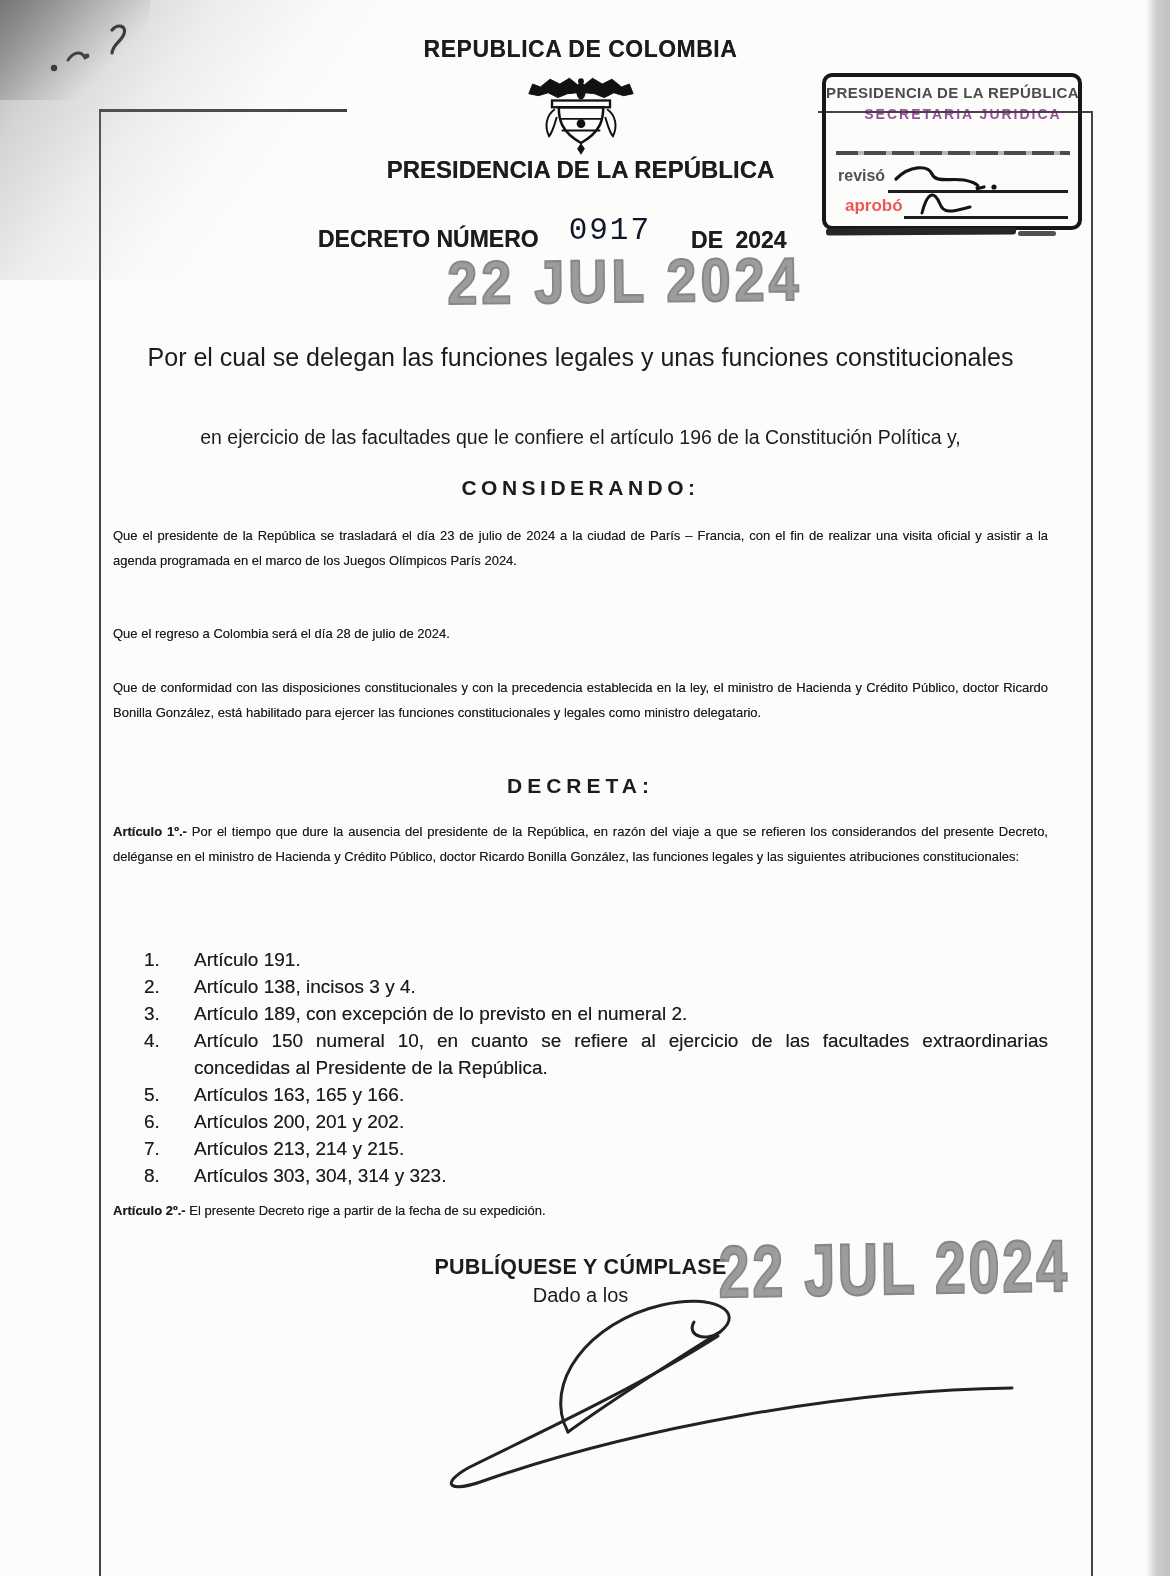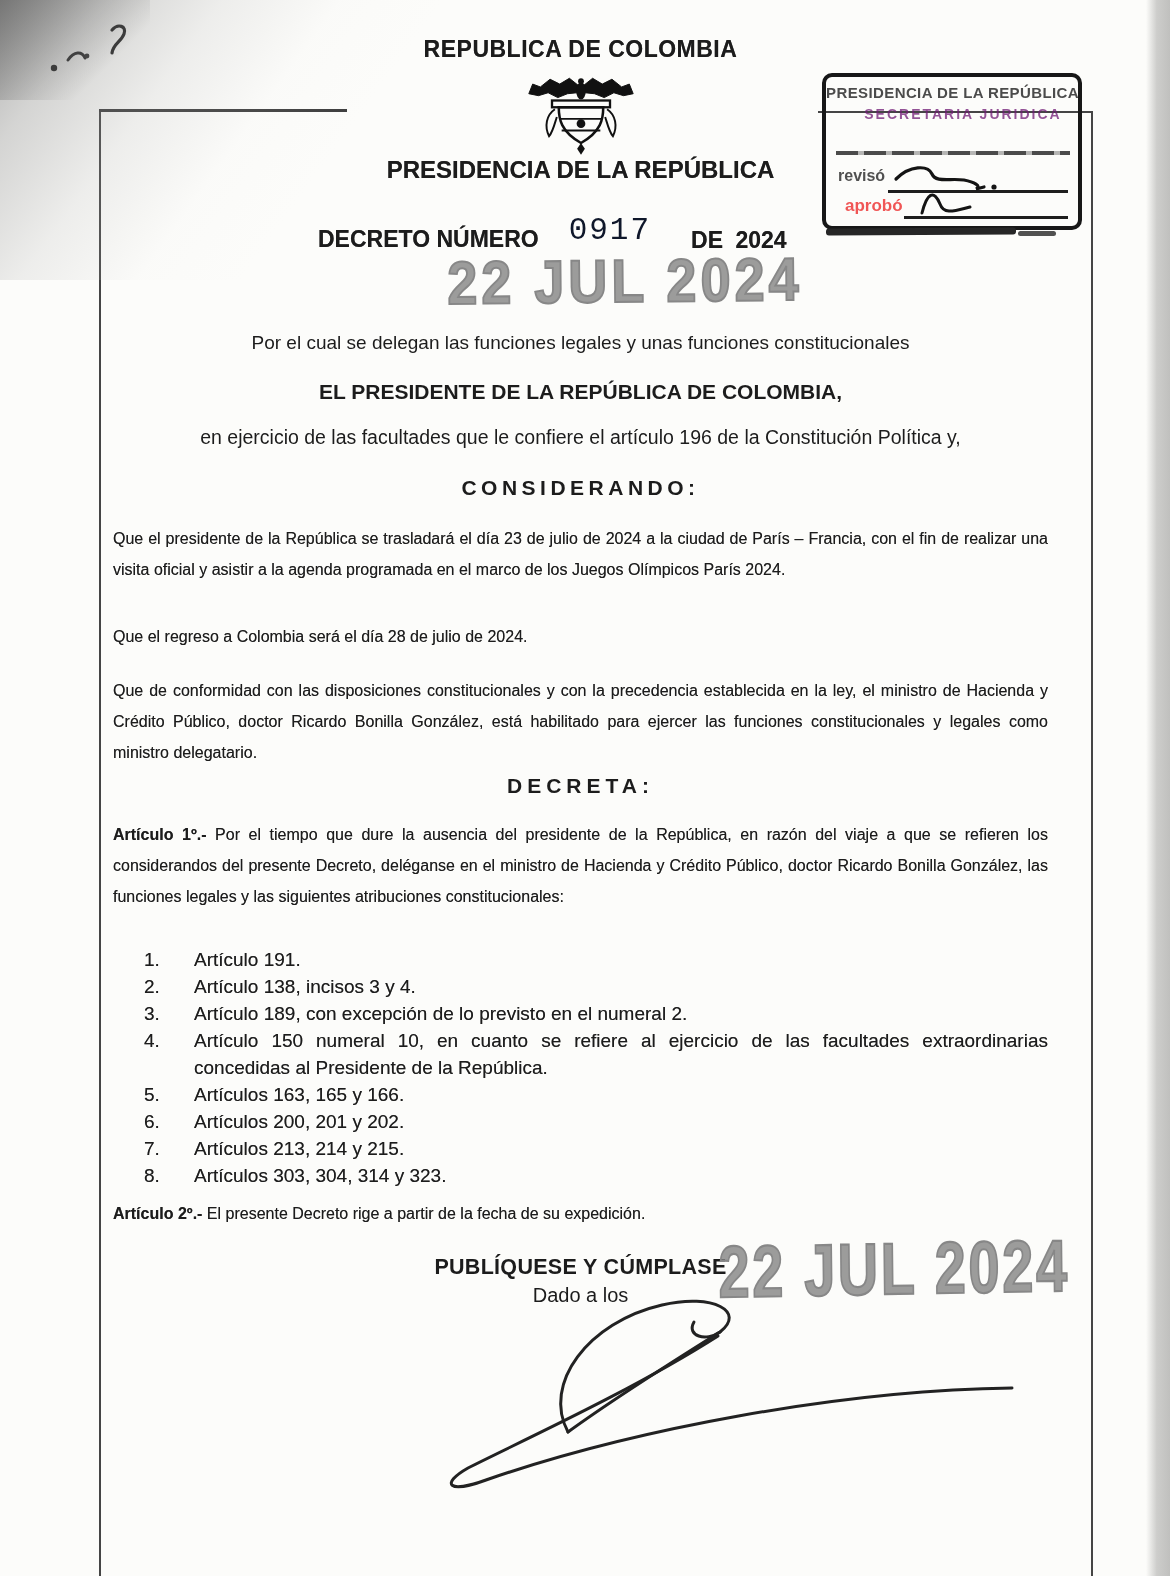--- a/index.html
+++ b/index.html
@@ -17,40 +17,40 @@
   
   .frame{position:absolute;background:#454545;}
   #frame-left{left:99px;top:110px;width:2px;height:1466px;}
   #frame-right{left:1091px;top:112px;width:2px;height:1464px;}
   #frame-top-left{left:99px;top:109px;width:248px;height:3px;background:#3d3d3d;}
   #frame-top-right{left:818px;top:111px;width:275px;height:2px;}
 
   .content{position:absolute;left:113px;top:0;width:935px;height:1576px;}
   .abs{position:absolute;left:0;width:935px;}
   .ctr{text-align:center;}
-  .body-text{font-size:16px;line-height:31px;text-align:justify;text-shadow:0 0 .5px rgba(10,10,10,.55);}
+  .body-text{font-size:13px;line-height:25px;text-align:justify;text-shadow:0 0 .5px rgba(10,10,10,.55);}
   .b{font-weight:bold;}
 
   .title{font-weight:bold;text-shadow:0 0 .6px rgba(0,0,0,.6);}
   #republic{top:36px;font-size:23px;letter-spacing:.5px;}
   #arms{position:absolute;top:74px;left:50%;transform:translateX(-50%);}
   #presidency{top:156px;font-size:24px;}
 
   #decree-row{position:absolute;left:205px;top:226px;display:flex;align-items:flex-start;white-space:nowrap;}
   #decree-label{font-weight:bold;font-size:23px;text-shadow:0 0 .6px rgba(0,0,0,.6);}
   #decree-number{font-family:"Liberation Mono",monospace;font-size:31px;letter-spacing:2px;margin:-13px 0 0 30px;color:#0f172a;}
   #decree-year{font-weight:bold;font-size:23px;margin-left:40px;margin-top:1px;text-shadow:0 0 .6px rgba(0,0,0,.6);word-spacing:6px;}
 
   .date-stamp{position:absolute;font-weight:bold;white-space:nowrap;color:#8d8d8d;
     -webkit-text-stroke:1.8px #878787;color:rgba(132,132,132,.55);
     text-shadow:0 0 1px rgba(120,120,120,.5);}
   #stamp-top{left:447px;top:248px;font-size:54px;letter-spacing:4px;transform:scaleY(1.12) rotate(-0.6deg);transform-origin:left top;}
   #stamp-bottom{left:718px;top:1230px;font-size:62px;letter-spacing:3px;transform:scaleX(.9) scaleY(1.18) rotate(-0.8deg);transform-origin:left top;}
 
-  #subject{top:332px;font-size:19px;}
+  #subject{top:343px;font-size:25px;}
   #issuer{top:380px;font-size:21px;font-weight:bold;}
   #powers{top:426px;font-size:19.5px;}
   #considerando{top:476px;font-size:21px;font-weight:bold;letter-spacing:4.5px;}
   #para1{top:523px;} #para2{top:621px;} #para3{top:675px;}
   #decreta{top:774px;font-size:21px;font-weight:bold;letter-spacing:5px;}
   #art1{top:819px;}
   #list{top:946px;}
   .li{display:flex;line-height:27px;font-size:19px;text-shadow:0 0 .5px rgba(10,10,10,.55);}
   .li .num{width:50px;margin-left:31px;flex:0 0 auto;}
   .li .itxt{flex:1;text-align:justify;}
@@ -138,21 +138,20 @@
 
     <div class="abs ctr title" id="presidency">PRESIDENCIA DE LA REPÚBLICA</div>
 
     <div id="decree-row">
       <span id="decree-label">DECRETO NÚMERO</span>
       <span id="decree-number">0917</span>
       <span id="decree-year">DE 2024</span>
     </div>
 
     <div class="abs ctr" id="subject">Por el cual se delegan las funciones legales y unas funciones constitucionales</div>
-    <div class="abs ctr" id="issuer">EL PRESIDENTE DE LA REPÚBLICA DE COLOMBIA,</div>
     <div class="abs ctr" id="powers">en ejercicio de las facultades que le confiere el artículo 196 de la Constitución Política y,</div>
     <div class="abs ctr" id="considerando">CONSIDERANDO:</div>
 
     <div class="abs body-text" id="para1">Que el presidente de la República se trasladará el día 23 de julio de 2024 a la ciudad de París – Francia, con el fin de realizar una visita oficial y asistir a la agenda programada en el marco de los Juegos Olímpicos París 2024.</div>
     <div class="abs body-text" id="para2">Que el regreso a Colombia será el día 28 de julio de 2024.</div>
     <div class="abs body-text" id="para3">Que de conformidad con las disposiciones constitucionales y con la precedencia establecida en la ley, el ministro de Hacienda y Crédito Público, doctor Ricardo Bonilla González, está habilitado para ejercer las funciones constitucionales y legales como ministro delegatario.</div>
 
     <div class="abs ctr" id="decreta">DECRETA:</div>
 
     <div class="abs body-text" id="art1"><span class="b">Artículo 1º.-</span> <span>Por el tiempo que dure la ausencia del presidente de la República, en razón del viaje a que se refieren los considerandos del presente Decreto, deléganse en el ministro de Hacienda y Crédito Público, doctor Ricardo Bonilla González, las funciones legales y las siguientes atribuciones constitucionales:</span></div>

